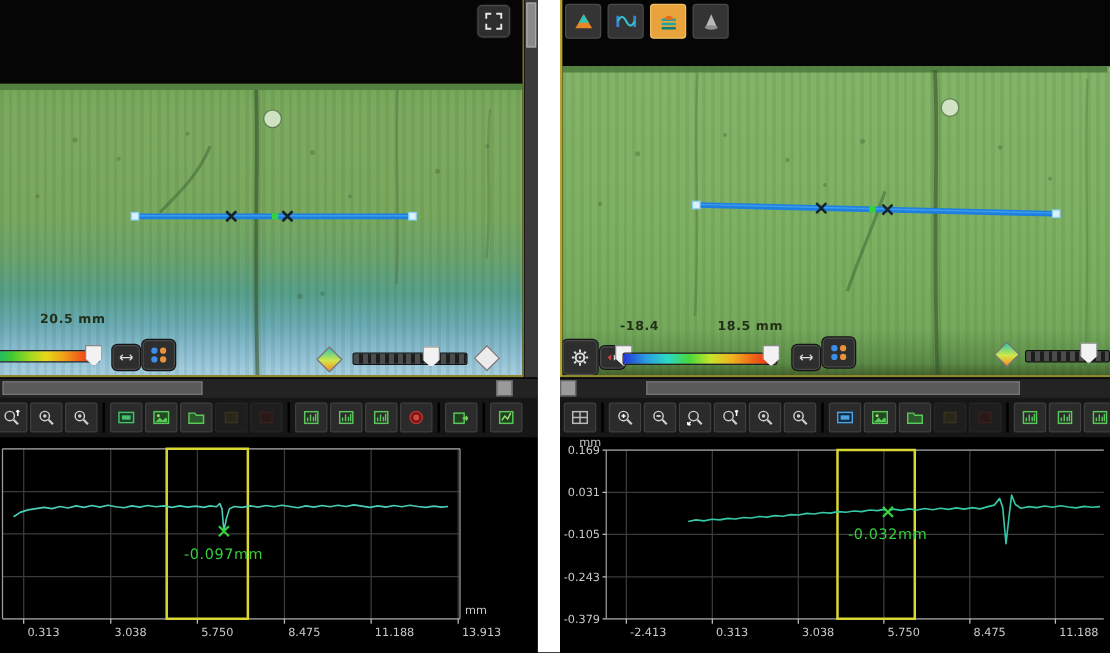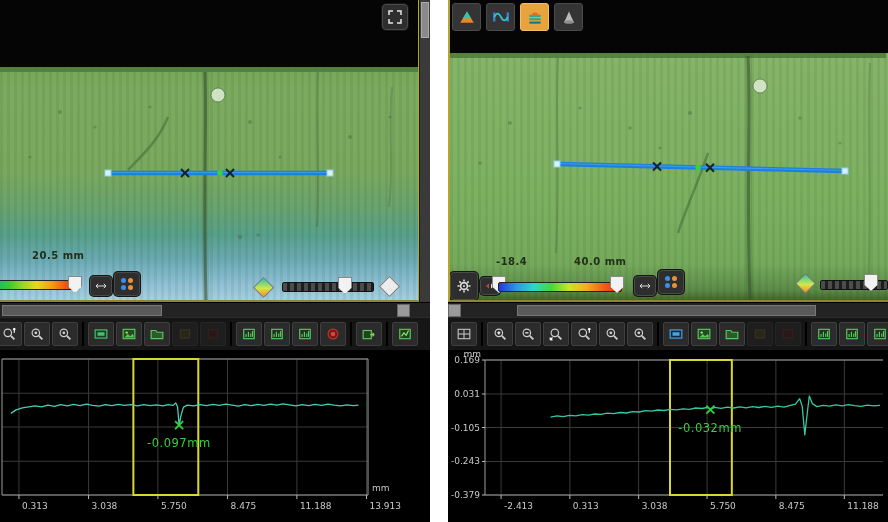--- a/index.html
+++ b/index.html
@@ -370,21 +370,21 @@
             <circle cx="8" cy="8" r="1" fill="#ddd"></circle>
           </svg>
         </div>
         <div class="ctl-btn" style="left:30px;top:277px;width:18px;height:16px;">
           <svg width="12" height="12" viewBox="0 0 12 12">
             <path d="M2 6l3-2.5v5z" fill="#cc4438"></path>
               <path d="M10 6L7 3.5v5z" fill="#ddd"></path>
           </svg>
         </div>
         <div class="scale-label" style="left:46px;top:256px;">-18.4</div>
-        <div class="scale-label" style="left:124px;top:256px;">40.0 mm</div>
+        <div class="scale-label" style="left:124px;top:256px;">18.5 mm</div>
         <div class="handle" style="left:42px;top:276px;"></div>
         <div class="grad-bar" style="left:48px;top:282px;width:122px;background:linear-gradient(90deg,#2438d8,#2b9ae0,#2bd8c8,#46d83c,#c8e42a,#f0b020,#f06018,#e02818);"></div>
         <div class="handle" style="left:160px;top:276px;"></div>
         <div class="ctl-btn" style="left:184px;top:276px;width:20px;height:18px;">
           <svg width="12" height="12" viewBox="0 0 12 12">
             <path d="M1 6h10M1 6l2.2-2.2M1 6l2.2 2.2M11 6L8.8 3.8M11 6L8.8 8.2" stroke="#ddd" fill="none"></path>
           </svg>
         </div>
         <div class="ctl-btn" style="left:208px;top:270px;width:24px;height:22px;">
           <span class="dots">

